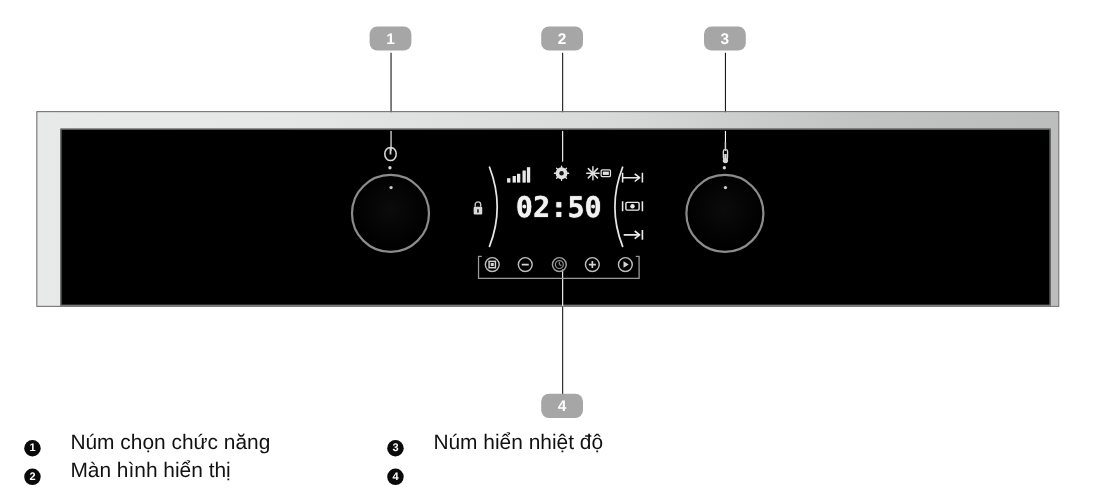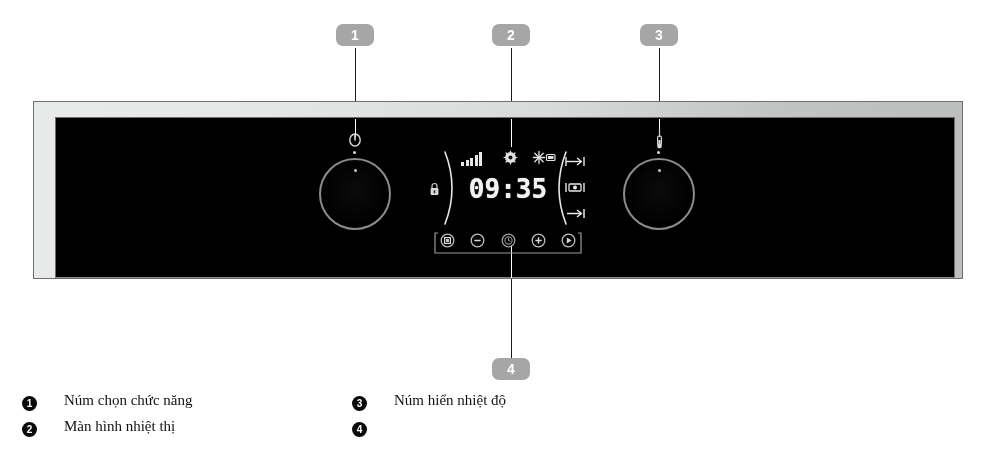--- a/index.html
+++ b/index.html
@@ -126,22 +126,22 @@
     display:inline-flex;align-items:center;justify-content:center;
     width:15px;height:15px;border-radius:50%;
     background:#0a0a0a;color:#ffffff;
     font-family:"Liberation Sans", sans-serif;
     font-size:10px;font-weight:bold;
     flex:0 0 auto;
     position:relative;top:2px;
   }
   .legend-label{
     margin-left:27px;
-    font-family:Liberation Serif, serif;
-    font-size:15px;
+    font-family:Liberation Sans, sans-serif;
+    font-size:19px;
     color:#111111;
     white-space:nowrap;
   }
 </style>
 </head>
 <body>
 
 <div class="stage">
 
   <div class="leader" style="left:355px;top:48px;height:80px;"></div>
@@ -233,21 +233,21 @@
           <line x1="7" y1="1.5" x2="7" y2="13.5"></line>
           <line x1="1.4" y1="7.5" x2="12.6" y2="7.5"></line>
           <line x1="2.8" y1="3.3" x2="11.2" y2="11.7"></line>
           <line x1="11.2" y1="3.3" x2="2.8" y2="11.7"></line>
         </g>
         <rect x="14.5" y="4.5" width="8.5" height="6" rx="1" fill="none" stroke="#e2e2e2" stroke-width="1.2"></rect>
         <rect x="16" y="6" width="5.5" height="3" fill="#e2e2e2"></rect>
       </svg>
     </div>
 
-    <div class="time">09:35</div>
+    <div class="time">02:50</div>
 
     <div class="arc" style="left:123px;">
       <svg width="22" height="76" viewBox="0 0 22 76">
         <path d="M18 2 Q4 38 18 74" fill="none" stroke="#e6e6e6" stroke-width="1.6" stroke-linecap="round"></path>
       </svg>
     </div>
 
     <div class="right-icons">
       <div class="ri">
         <svg width="22" height="13" viewBox="0 0 22 13">
@@ -332,21 +332,21 @@
         <span class="legend-label">Núm chọn chức năng</span>
       </div>
       <div class="legend-col">
         <span class="bullet">3</span>
         <span class="legend-label">Núm hiển nhiệt độ</span>
       </div>
     </div>
     <div class="legend-row">
       <div class="legend-col c1">
         <span class="bullet">2</span>
-        <span class="legend-label">Màn hình nhiệt thị</span>
+        <span class="legend-label">Màn hình hiển thị</span>
       </div>
       <div class="legend-col">
         <span class="bullet">4</span>
       </div>
     </div>
   </div>
 
 </div>
 
 </body></html>

